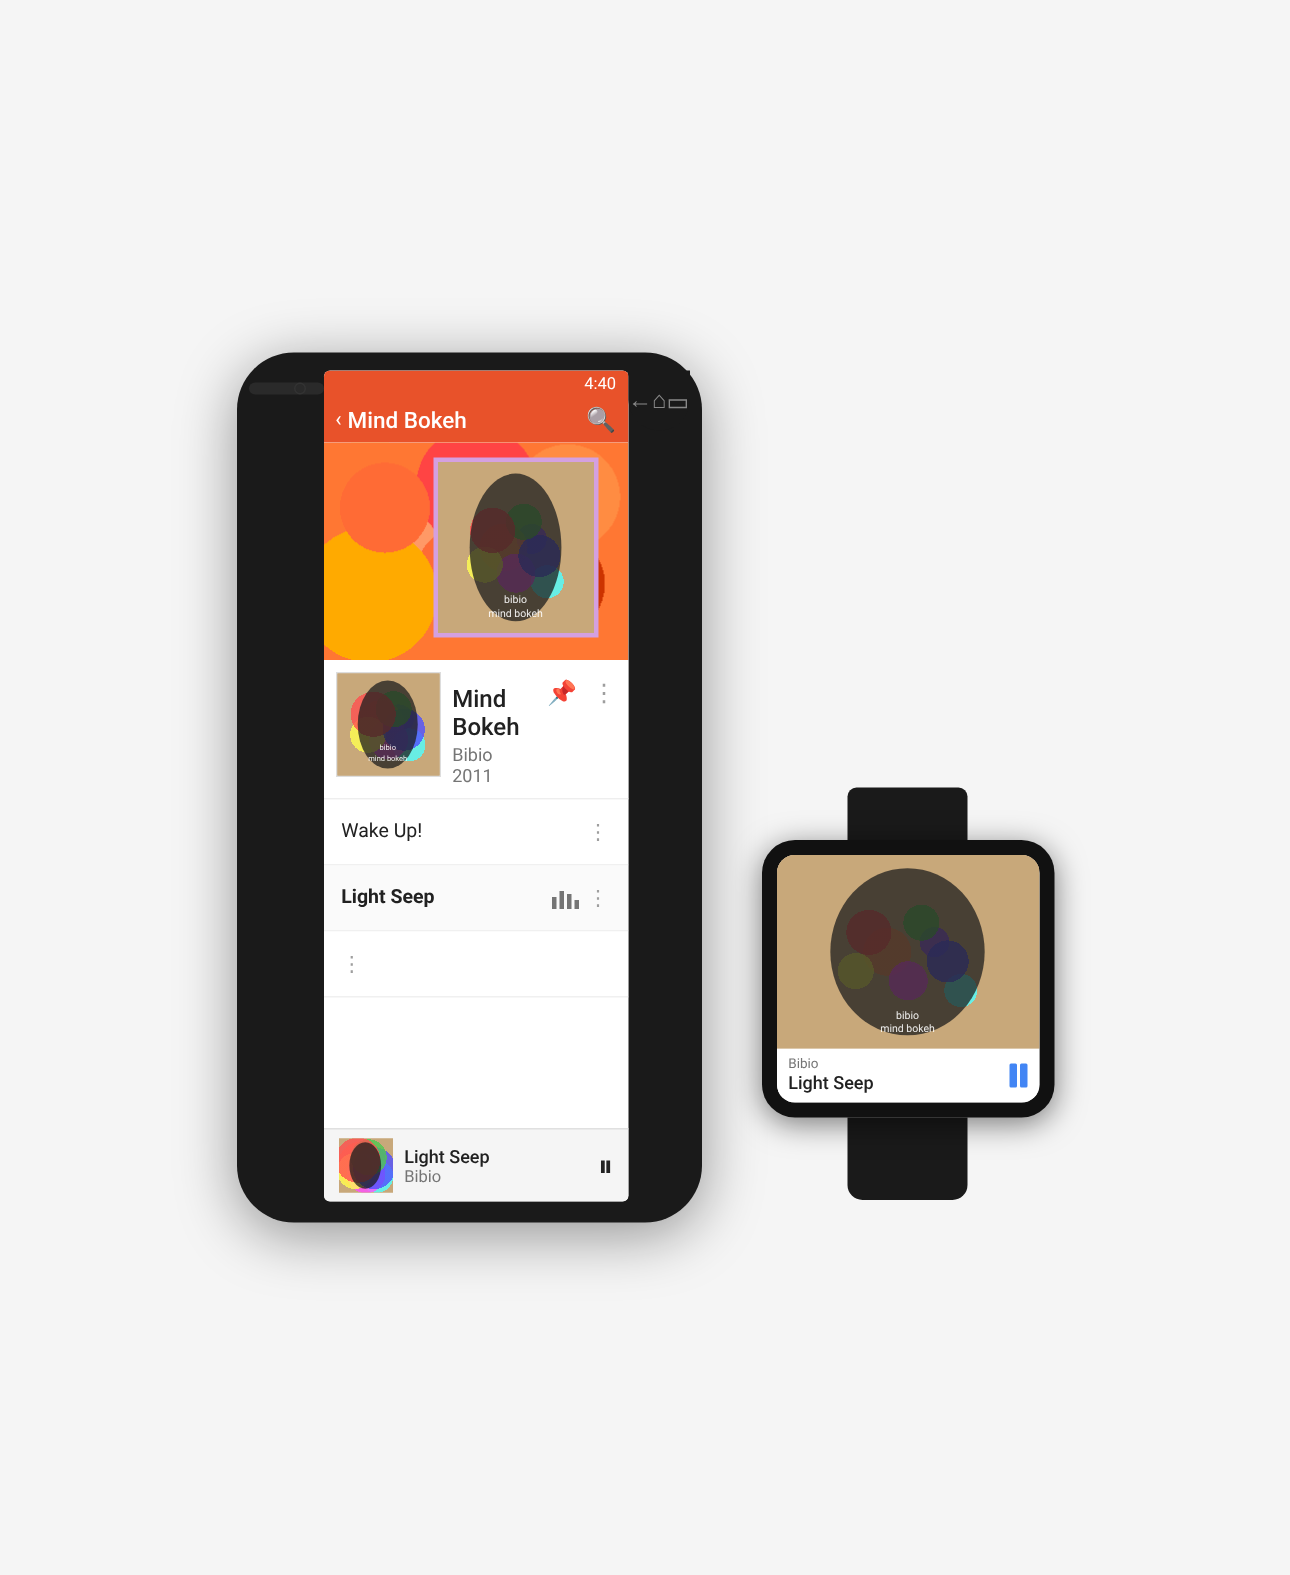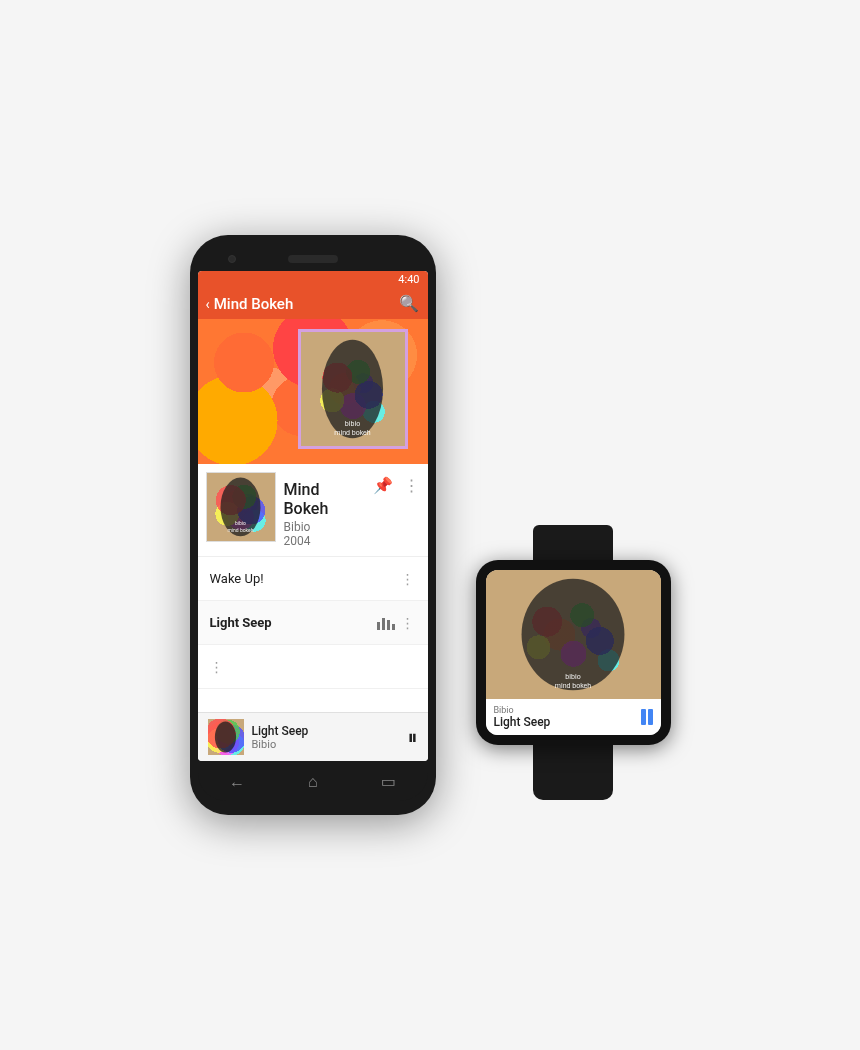--- a/index.html
+++ b/index.html
@@ -16,29 +16,29 @@
 
     .scene {
       display: flex;
       align-items: flex-end;
       gap: 40px;
       position: relative;
     }
 
     
     .phone {
-      width: 246px;
+      width: 310px;
       height: 580px;
       background: #1a1a1a;
       border-radius: 38px;
       position: relative;
       box-shadow: 0 8px 40px rgba(0,0,0,0.4);
       padding: 12px 8px 14px;
       display: flex;
-      flex-direction: column;
+      flex-direction: row;
     }
 
     .phone-top-bar {
       display: flex;
       justify-content: center;
       align-items: center;
       height: 24px;
       position: relative;
       flex-shrink: 0;
     }
@@ -467,21 +467,21 @@
       <div class="album-info-row">
         <div class="album-thumb">
           <div class="bokeh-art" style="width:100%;height:100%;position:relative;">
             <div class="head-silhouette"></div>
             <div class="album-label" style="font-size:5px;">bibio<br>mind bokeh</div>
           </div>
         </div>
         <div class="album-text">
           <div class="album-name">Mind Bokeh</div>
           <div class="album-artist">Bibio</div>
-          <div class="album-year">2004</div>
+          <div class="album-year">2011</div>
         </div>
         <div class="album-actions">
           <span class="pin-icon">📌</span>
           <span class="more-icon">⋮</span>
         </div>
       </div>
 
       <div class="track-list">
 
         <div class="track-item">

